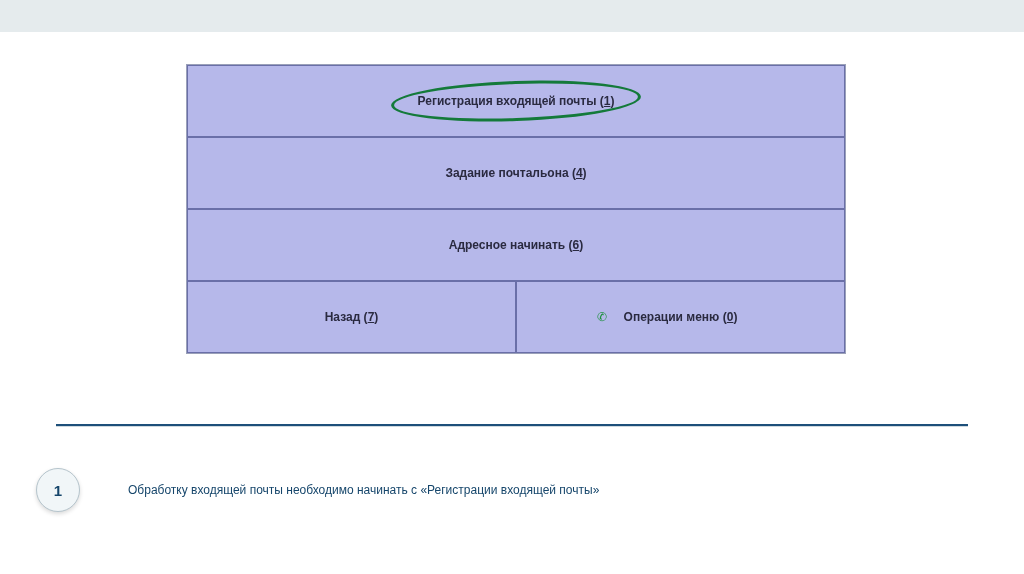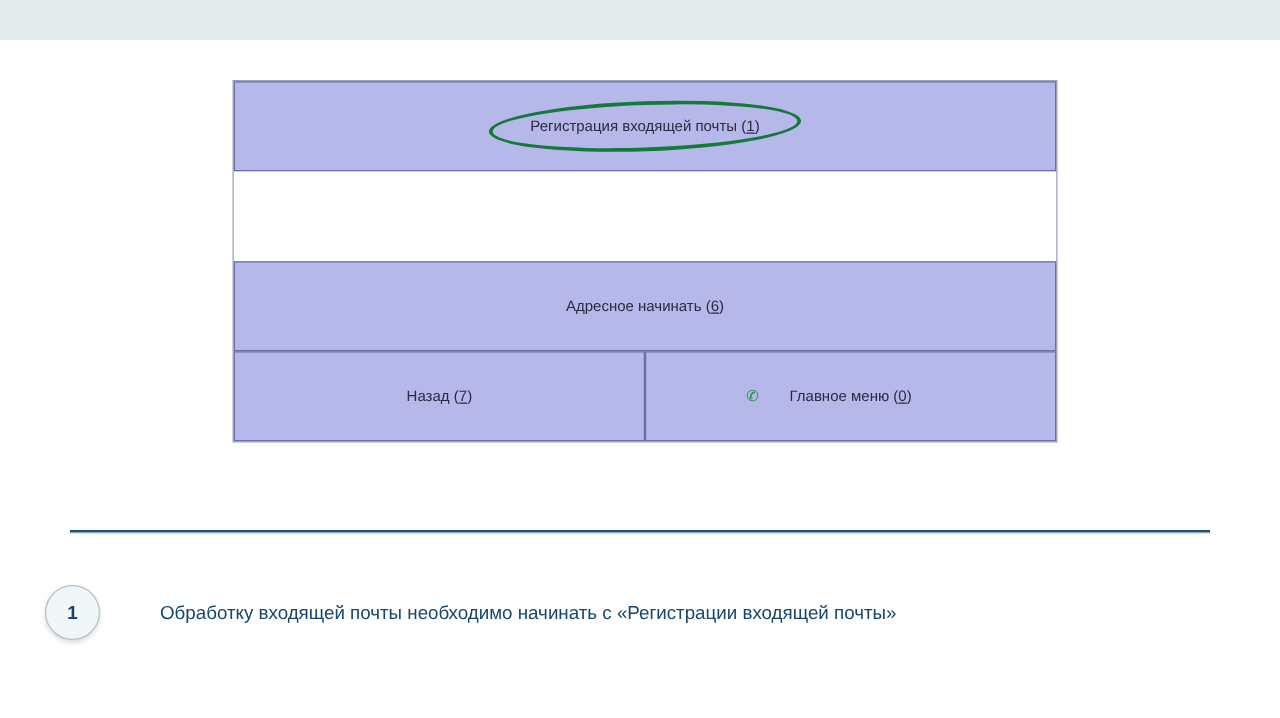--- a/index.html
+++ b/index.html
@@ -36,20 +36,21 @@
     border: 1px solid #6a6fa8;
     display: flex;
     align-items: center;
     justify-content: center;
     position: relative;
   }
   .menu-label {
     font-size: 12px;
     color: #2a2a40;
     text-align: center;
+    font-weight: bold;
   }
   .menu-label .hotkey {
     text-decoration: underline;
   }
   .highlight-oval {
     position: absolute;
     border: 3px solid #147a3a;
     border-radius: 50%;
     width: 250px;
     height: 40px;
@@ -88,57 +89,62 @@
     border: 1px solid #b5c4cc;
     box-shadow: 0 2px 4px rgba(0,0,0,0.15);
     display: flex;
     align-items: center;
     justify-content: center;
     font-size: 15px;
     font-weight: bold;
     color: #16466b;
   }
   .step-text {
-    font-size: 15px;
+    font-size: 12px;
     color: #16466b;
   }
 </style>
 </head>
 <body>
 
 <div class="top-band"></div>
 
 <div class="menu-grid">
   <div class="menu-row">
     <div class="menu-cell">
       <div class="highlight-oval"></div>
       <span class="menu-label">
         <span>Регистрация входящей почты</span> (<span class="hotkey">1</span>)
       </span>
     </div>
   </div>
   <div class="menu-row">
+    <div class="menu-cell">
+      <span class="menu-label">
+        <span>Задание почтальона</span> (<span class="hotkey">4</span>)
+      </span>
+    </div>
   </div>
   <div class="menu-row">
     <div class="menu-cell">
       <span class="menu-label">
         <span>Адресное начинать</span> (<span class="hotkey">6</span>)
       </span>
     </div>
   </div>
   <div class="menu-row">
     <div class="menu-cell">
       <span class="menu-label">
         <span>Назад</span> (<span class="hotkey">7</span>)
       </span>
     </div>
     <div class="menu-cell">
       <span class="phone-icon">✆</span>
       <span class="menu-label">
-        <span>Главное меню</span> (<span class="hotkey">0</span>)
+        <span>Операции меню</span> (<span class="hotkey">0</span>)
       </span>
     </div>
   </div>
 </div>
 
 <div class="divider-line"></div>
 
 <div class="step-area">
   <div class="step-circle">
     <span>1</span>

